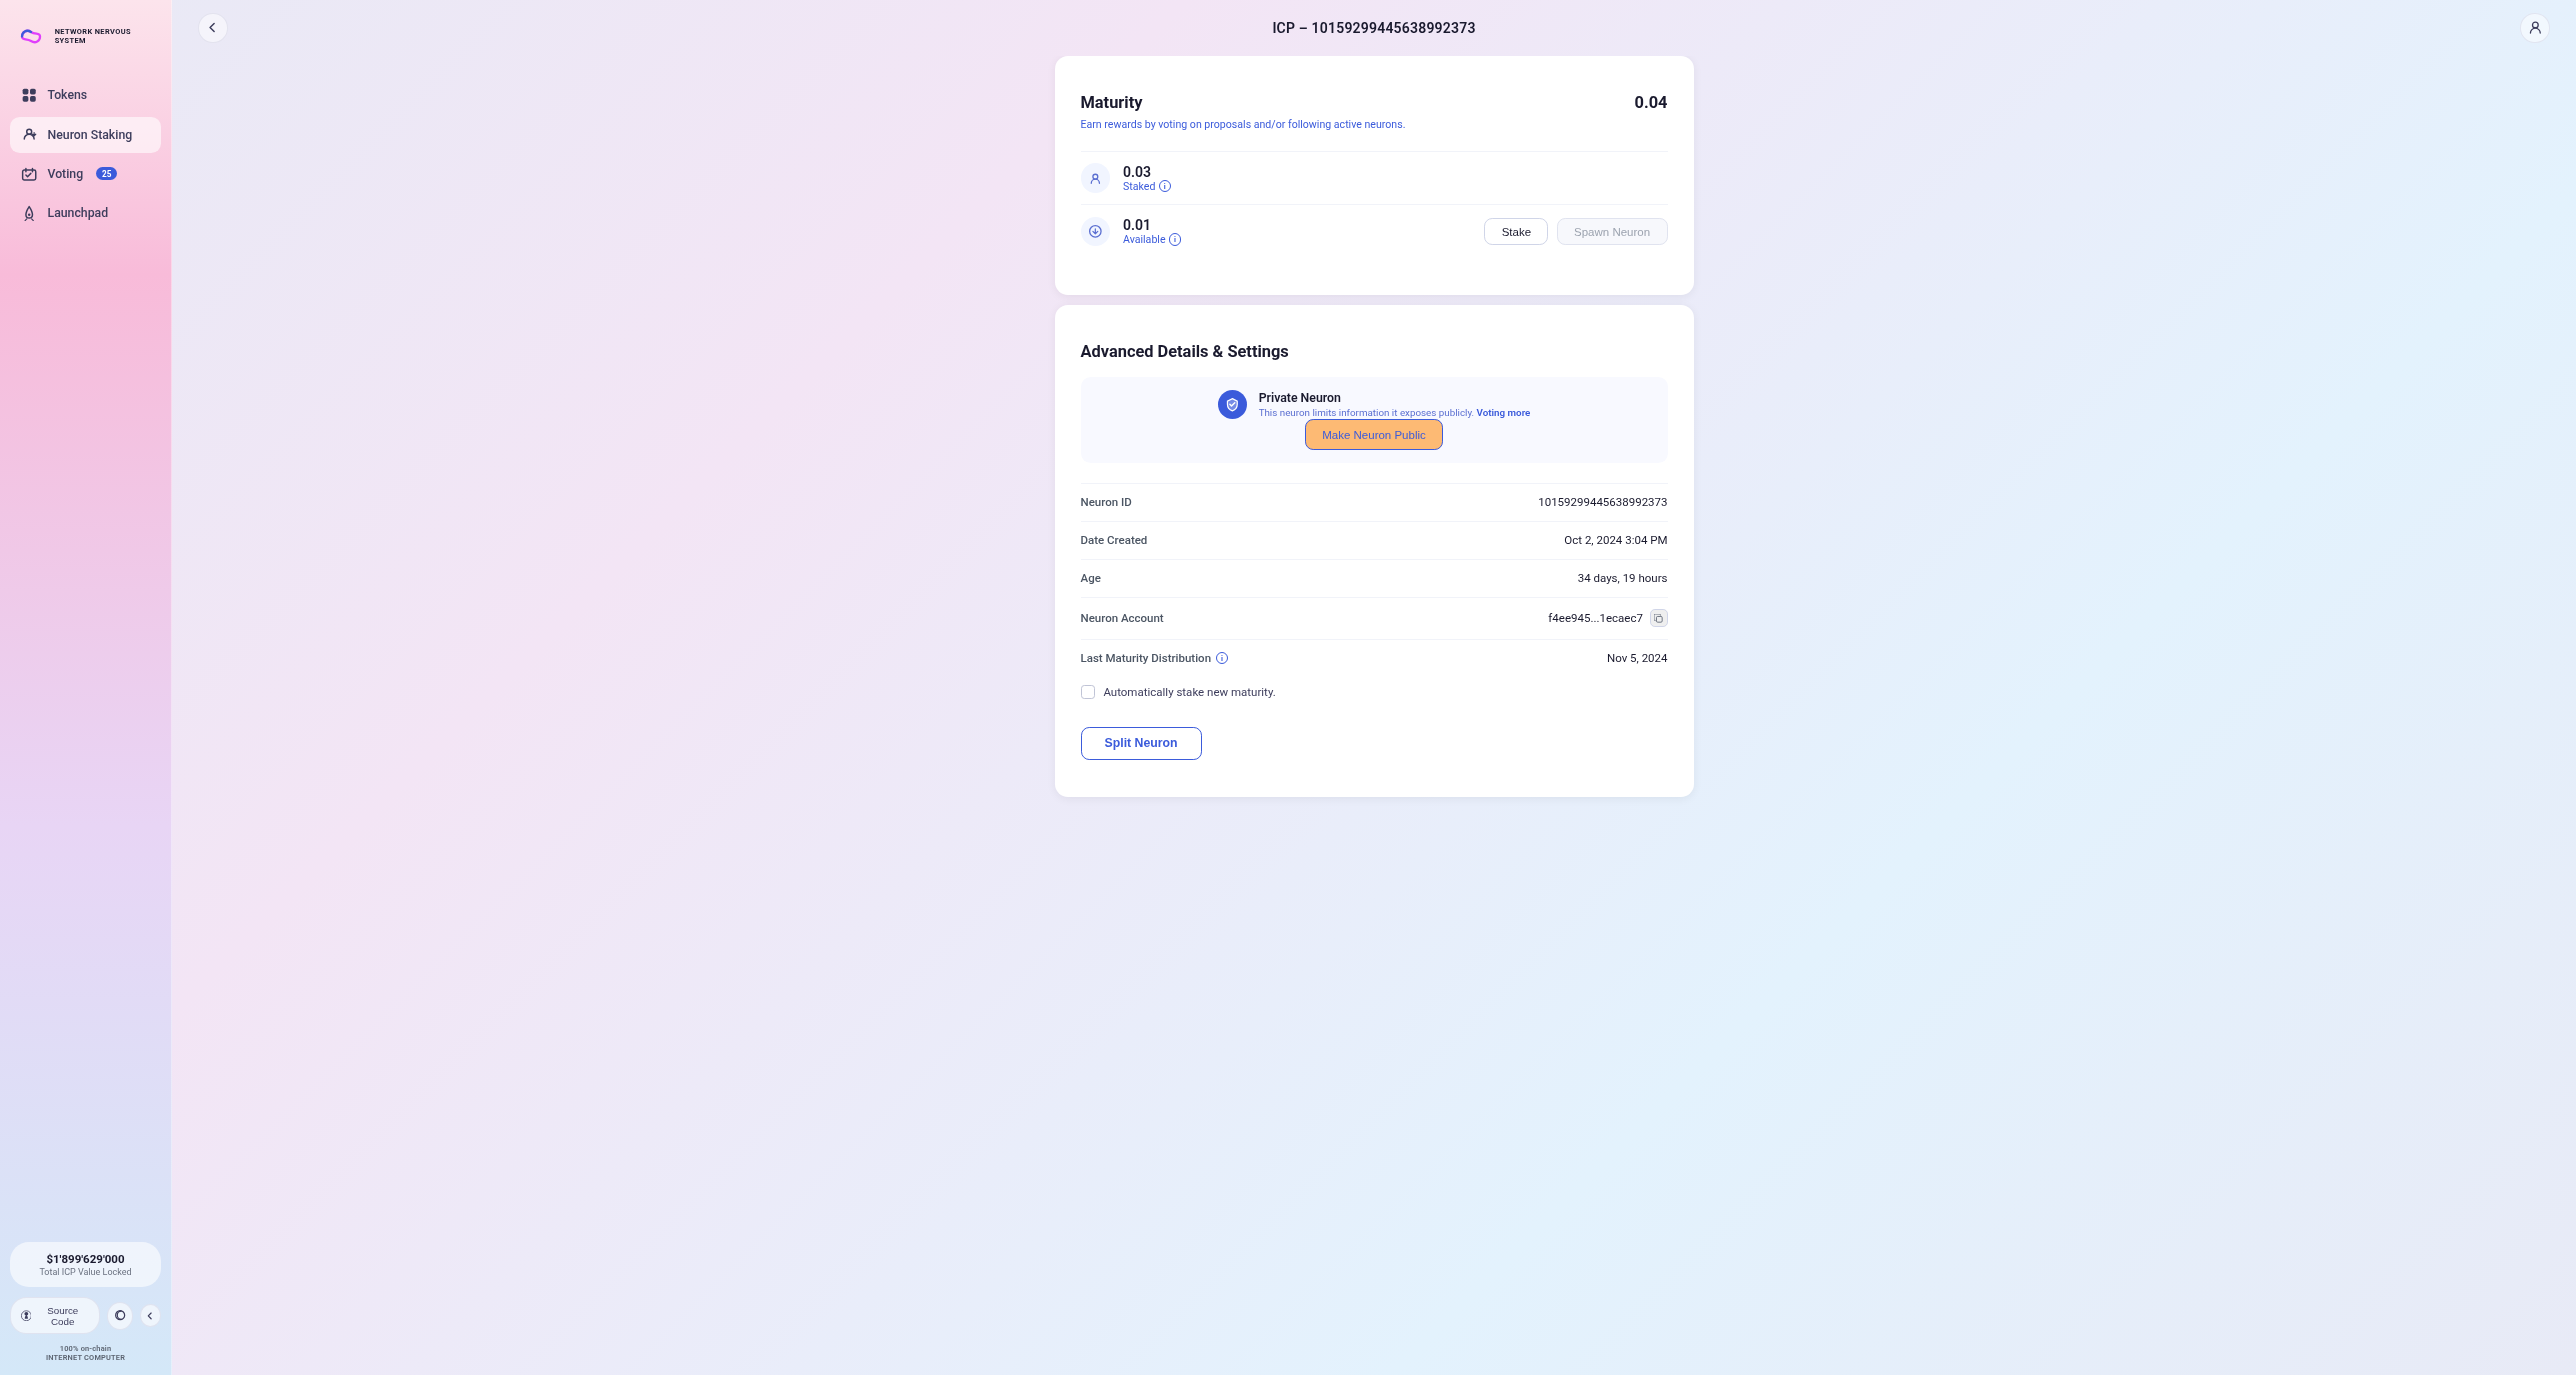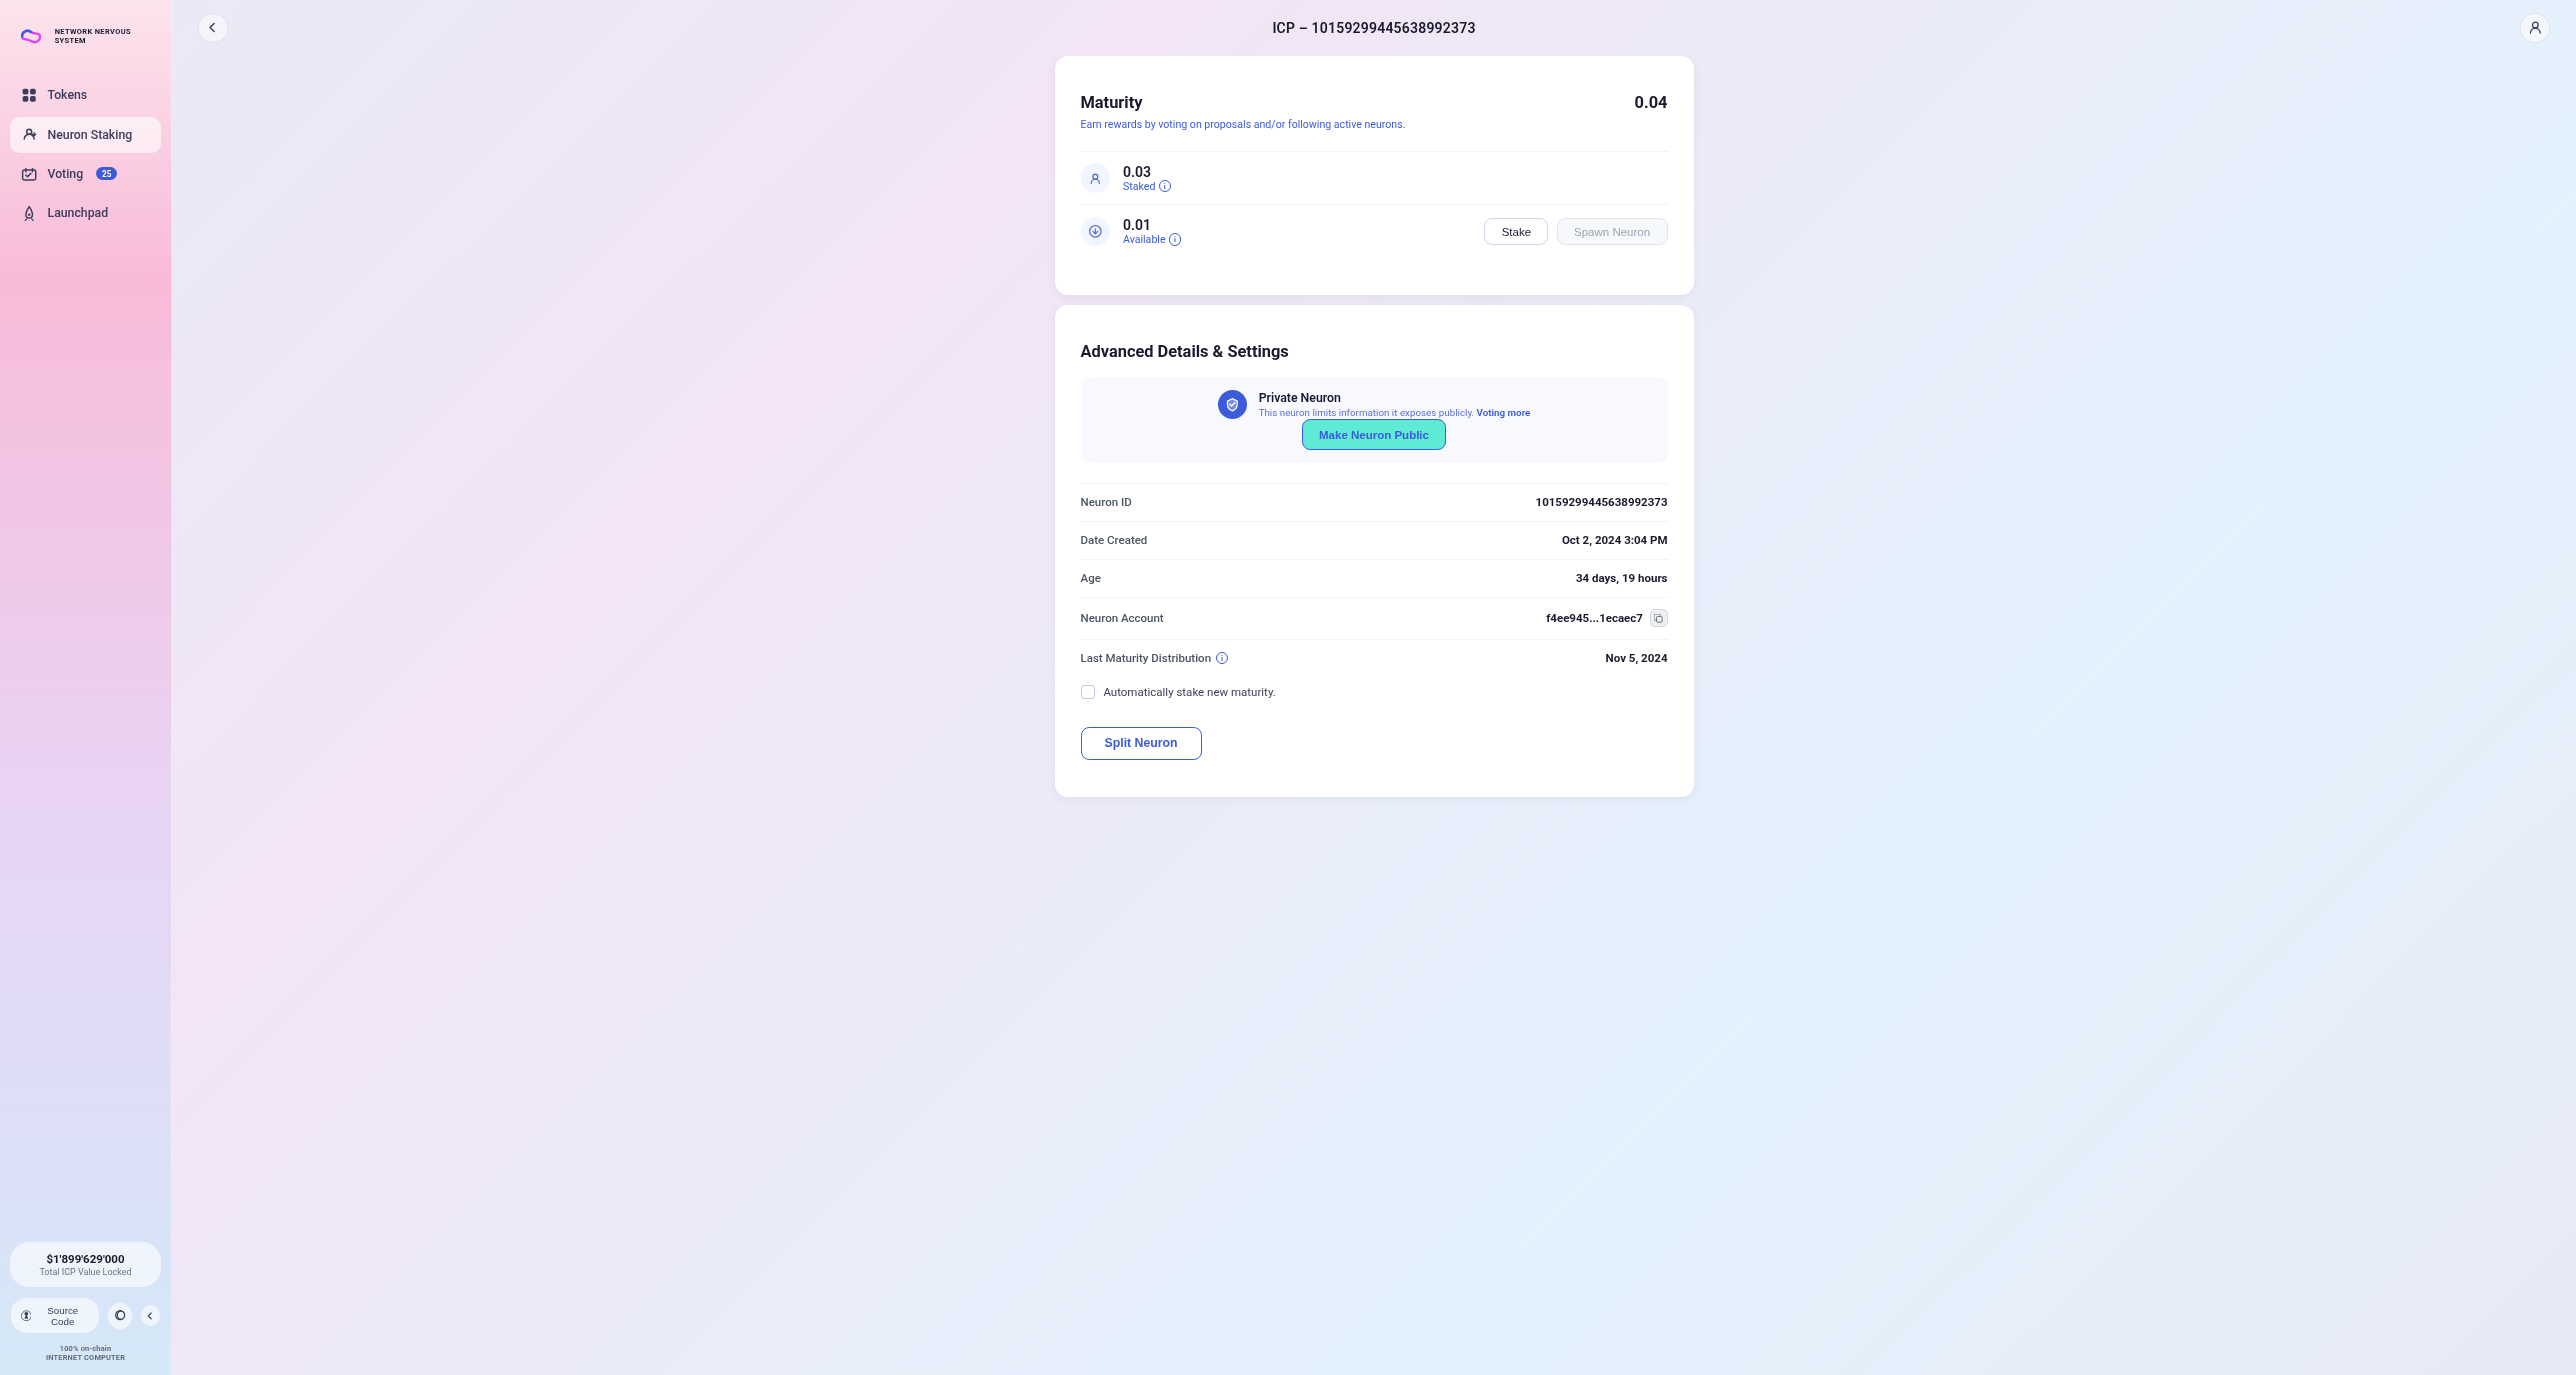--- a/index.html
+++ b/index.html
@@ -398,26 +398,26 @@
     }
 
     .private-neuron-desc a {
       color: #3b5bdb;
       font-weight: 600;
       text-decoration: none;
     }
 
     .btn-outline-primary {
       border: 1.2px solid #3b5bdb;
-      background: #5eead4;
+      background: #fdba74;
       color: #3b5bdb;
       padding: 8.2px 16.4px;
       border-radius: 8.2px;
       font-size: 11.5px;
-      font-weight: 700;
+      font-weight: 400;
       cursor: pointer;
       white-space: nowrap;
     }
 
     .detail-row {
       display: flex;
       justify-content: space-between;
       align-items: center;
       padding: 11.5px 0;
       border-top: 0.8px solid #f1f3f9;
@@ -427,21 +427,21 @@
     .detail-label {
       color: #4b5563;
       font-weight: 500;
       display: flex;
       align-items: center;
       gap: 4.9px;
     }
 
     .detail-value {
       color: #1a1a2e;
-      font-weight: 700;
+      font-weight: 400;
       display: flex;
       align-items: center;
       gap: 6.6px;
       margin-left: 26px;
     }
 
     .copy-btn {
       width: 18px;
       height: 18px;
       border: 1.2px solid #d0d5e8;

